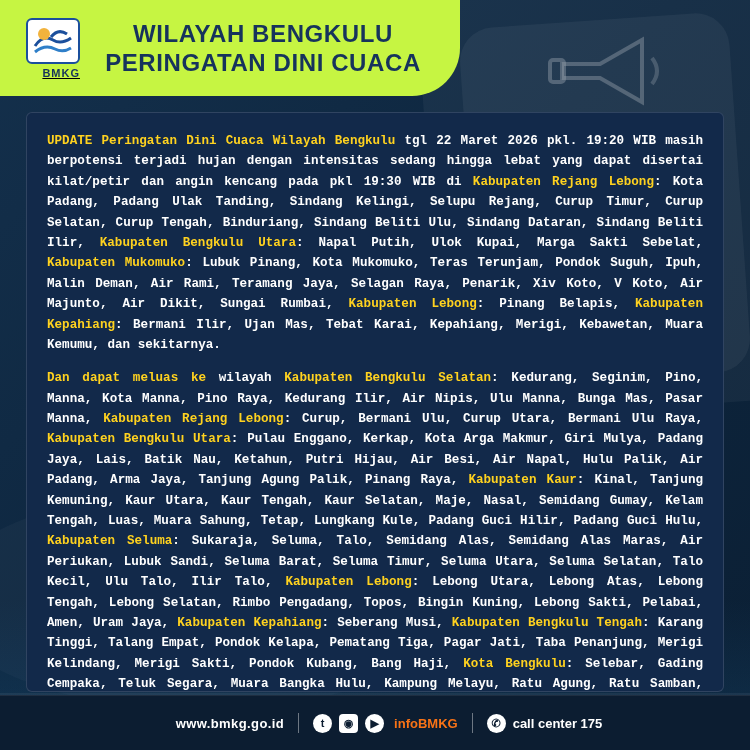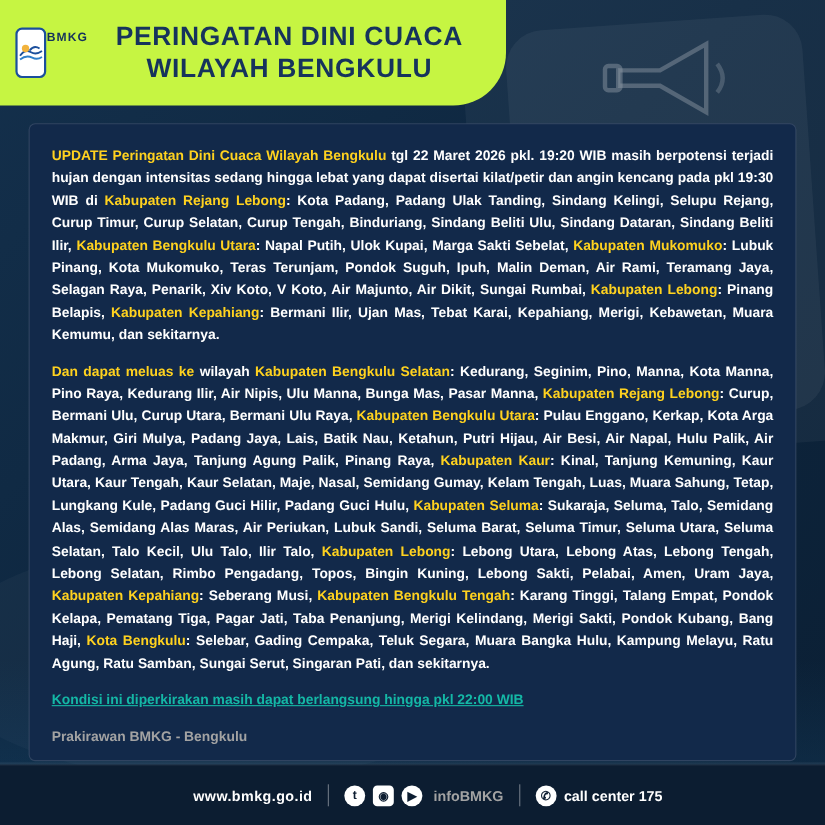--- a/index.html
+++ b/index.html
@@ -76,23 +76,24 @@
     height: 96px;
     background: #c6f542;
     border-bottom-right-radius: 48px;
     display: flex;
     align-items: center;
   }
   .logo-box {
     width: 66px;
     margin-left: 14px;
     display: flex;
-    flex-direction: row;
-    align-items: flex-start;
-    justify-content: center;
+    flex-direction: column;
+    align-items: flex-end;
+    justify-content: center;
+    text-decoration: underline;
   }
   .logo-emblem {
     width: 50px;
     height: 42px;
     border-radius: 6px;
     background: #ffffff;
     border: 2px solid #1b4f9c;
     display: flex;
     align-items: center;
     justify-content: center;
@@ -125,20 +126,21 @@
     left: 26px;
     top: 112px;
     width: 698px;
     height: 580px;
     background: #12294a;
     border: 1px solid rgba(255,255,255,0.13);
     border-radius: 6px;
     box-sizing: border-box;
     padding: 18px 20px 8px 20px;
     overflow: hidden;
+    font-family: Liberation Mono, monospace;
   }
   .body-text {
     color: #ffffff;
     font-size: 12.6px;
     line-height: 1.62;
     text-align: justify;
     font-weight: bold;
   }
   .body-text p {
     margin: 0 0 13px 0;
@@ -197,21 +199,21 @@
     background: #ffffff;
     color: #0c1d31;
     display: inline-flex;
     align-items: center;
     justify-content: center;
     font-size: 11px;
     font-weight: bold;
   }
   .sicon.round { border-radius: 50%; }
   .handle {
-    color: #a3a3a3;
+    color: #f97316;
     font-size: 13px;
     font-weight: bold;
     margin-left: 3px;
   }
   .callcenter {
     display: flex;
     align-items: center;
     gap: 7px;
     color: #ffffff;
     font-size: 13px;
@@ -247,22 +249,22 @@
         <svg width="44" height="34" viewBox="0 0 44 34">
           <path d="M4 22 q8 -12 18 -6 q8 5 18 -2" fill="none" stroke="#1b4f9c" stroke-width="3"></path>
           <path d="M4 28 q10 -8 20 -3 q8 4 16 -1" fill="none" stroke="#2f7fc9" stroke-width="3"></path>
           <circle cx="13" cy="10" r="6" fill="#f2b33d"></circle>
           <path d="M20 13 q7 -9 16 -3" fill="none" stroke="#1b4f9c" stroke-width="3"></path>
         </svg>
       </div>
       <div class="logo-text">BMKG</div>
     </div>
     <div class="header-title">
+      <span class="line">WILAYAH BENGKULU</span>
       <span class="line">PERINGATAN DINI CUACA</span>
-      <span class="line">WILAYAH BENGKULU</span>
     </div>
   </div>
 
   <div class="card">
     <div class="body-text">
       <p id="para1"><span class="hl-yellow">UPDATE Peringatan Dini Cuaca Wilayah Bengkulu</span><span class="hl-white"> tgl 22 Maret 2026 pkl. 19:20 WIB masih berpotensi terjadi hujan dengan intensitas sedang hingga lebat yang dapat disertai kilat/petir dan angin kencang pada pkl 19:30 WIB di </span><span class="hl-yellow">Kabupaten Rejang Lebong</span><span class="hl-white">: Kota Padang, Padang Ulak Tanding, Sindang Kelingi, Selupu Rejang, Curup Timur, Curup Selatan, Curup Tengah, Binduriang, Sindang Beliti Ulu, Sindang Dataran, Sindang Beliti Ilir, </span><span class="hl-yellow">Kabupaten Bengkulu Utara</span><span class="hl-white">: Napal Putih, Ulok Kupai, Marga Sakti Sebelat, </span><span class="hl-yellow">Kabupaten Mukomuko</span><span class="hl-white">: Lubuk Pinang, Kota Mukomuko, Teras Terunjam, Pondok Suguh, Ipuh, Malin Deman, Air Rami, Teramang Jaya, Selagan Raya, Penarik, Xiv Koto, V Koto, Air Majunto, Air Dikit, Sungai Rumbai, </span><span class="hl-yellow">Kabupaten Lebong</span><span class="hl-white">: Pinang Belapis, </span><span class="hl-yellow">Kabupaten Kepahiang</span><span class="hl-white">: Bermani Ilir, Ujan Mas, Tebat Karai, Kepahiang, Merigi, Kebawetan, Muara Kemumu, dan sekitarnya.</span></p>
       <p id="para2"><span class="hl-yellow">Dan dapat meluas ke</span><span class="hl-white"> wilayah </span><span class="hl-yellow">Kabupaten Bengkulu Selatan</span><span class="hl-white">: Kedurang, Seginim, Pino, Manna, Kota Manna, Pino Raya, Kedurang Ilir, Air Nipis, Ulu Manna, Bunga Mas, Pasar Manna, </span><span class="hl-yellow">Kabupaten Rejang Lebong</span><span class="hl-white">: Curup, Bermani Ulu, Curup Utara, Bermani Ulu Raya, </span><span class="hl-yellow">Kabupaten Bengkulu Utara</span><span class="hl-white">: Pulau Enggano, Kerkap, Kota Arga Makmur, Giri Mulya, Padang Jaya, Lais, Batik Nau, Ketahun, Putri Hijau, Air Besi, Air Napal, Hulu Palik, Air Padang, Arma Jaya, Tanjung Agung Palik, Pinang Raya, </span><span class="hl-yellow">Kabupaten Kaur</span><span class="hl-white">: Kinal, Tanjung Kemuning, Kaur Utara, Kaur Tengah, Kaur Selatan, Maje, Nasal, Semidang Gumay, Kelam Tengah, Luas, Muara Sahung, Tetap, Lungkang Kule, Padang Guci Hilir, Padang Guci Hulu, </span><span class="hl-yellow">Kabupaten Seluma</span><span class="hl-white">: Sukaraja, Seluma, Talo, Semidang Alas, Semidang Alas Maras, Air Periukan, Lubuk Sandi, Seluma Barat, Seluma Timur, Seluma Utara, Seluma Selatan, Talo Kecil, Ulu Talo, Ilir Talo, </span><span class="hl-yellow">Kabupaten Lebong</span><span class="hl-white">: Lebong Utara, Lebong Atas, Lebong Tengah, Lebong Selatan, Rimbo Pengadang, Topos, Bingin Kuning, Lebong Sakti, Pelabai, Amen, Uram Jaya, </span><span class="hl-yellow">Kabupaten Kepahiang</span><span class="hl-white">: Seberang Musi, </span><span class="hl-yellow">Kabupaten Bengkulu Tengah</span><span class="hl-white">: Karang Tinggi, Talang Empat, Pondok Kelapa, Pematang Tiga, Pagar Jati, Taba Penanjung, Merigi Kelindang, Merigi Sakti, Pondok Kubang, Bang Haji, </span><span class="hl-yellow">Kota Bengkulu</span><span class="hl-white">: Selebar, Gading Cempaka, Teluk Segara, Muara Bangka Hulu, Kampung Melayu, Ratu Agung, Ratu Samban, Sungai Serut, Singaran Pati, dan sekitarnya.</span></p>
       <div class="kondisi">Kondisi ini diperkirakan masih dapat berlangsung hingga pkl 22:00 WIB</div>
       <div class="sig">Prakirawan BMKG - Bengkulu</div>
     </div>

